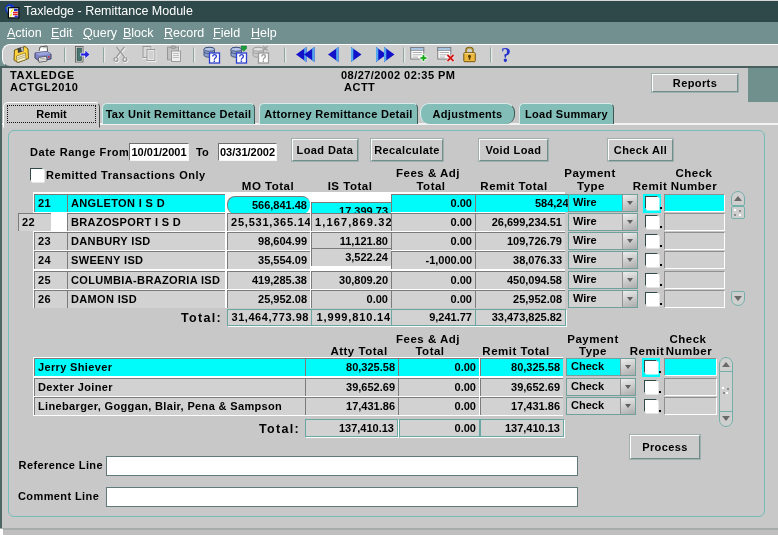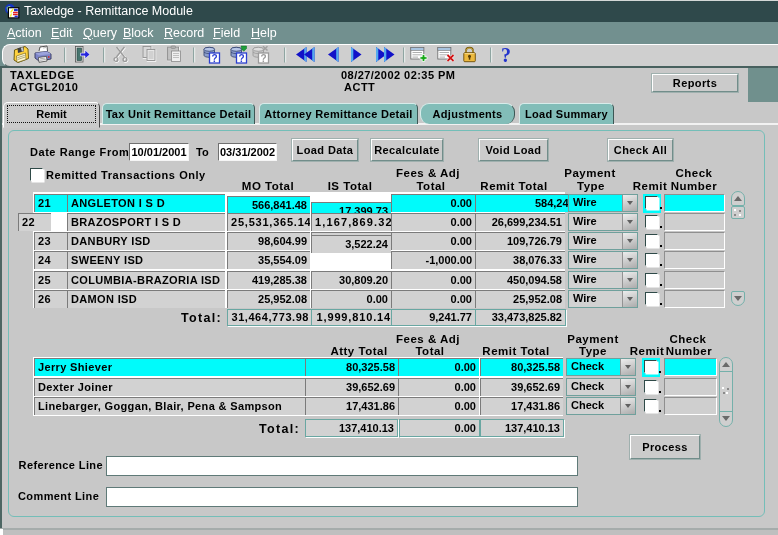--- a/index.html
+++ b/index.html
@@ -224,21 +224,21 @@
 <div class="hdr" style="left:391px;top:180px;width:80px;">Total</div>
 <div class="hdr" style="left:474px;top:180px;width:80px;">Remit Total</div>
 <div class="hdr" style="left:551px;top:180px;width:80px;">Type</div>
 <div class="hdr" style="left:610px;top:180px;width:80px;">Remit</div>
 <div class="hdr" style="left:654px;top:180px;width:80px;">Number</div>
 
 <div class="abs" style="left:33px;top:192px;width:532px;height:116px;background:#FFFFFF;"></div>
 <div id="t1">
 <div class="cell txt cy" style="left:34px;top:194px;width:29px;">21</div>
 <div class="cell txt cy" style="left:67px;top:194px;width:154px;">ANGLETON I S D</div>
-<div class="cell num cy" style="left:227px;top:196px;width:79px;">566,841.48</div>
+<div class="cell num cy" style="left:227px;top:196px;width:79px;border-radius:8px;">566,841.48</div>
 <div class="cell num cy" style="left:311px;top:202px;width:76px;">17,399.73</div>
 <div class="cell num cy" style="left:391px;top:194px;width:80px;">0.00</div>
 <div class="cell num cy" style="left:475px;top:194px;width:86px;padding-left:28px;">584,241.21</div>
 <div class="dd" style="left:568px;top:194px;width:68px;">
       <div class="lbl" style="background:#00FBFB;position:absolute;left:0;right:14px;top:0;bottom:0;padding-left:4px;">Wire</div>
       <div class="ab">
         <div class="tri"></div>
       </div>
     </div>
 <div class="abs" style="left:643px;top:194px;width:18px;height:19px;background:#00FBFB;"></div>
@@ -271,21 +271,21 @@
       <div class="ab">
         <div class="tri"></div>
       </div>
     </div>
 <div class="cb" style="left:645px;top:234px;"></div>
 <div class="abs" style="left:660px;top:245px;width:2px;height:2px;background:#000;"></div>
 <div class="cnf" style="left:664px;top:232px;width:59px;"></div>
 <div class="cell txt " style="left:34px;top:251px;width:29px;">24</div>
 <div class="cell txt " style="left:67px;top:251px;width:154px;">SWEENY ISD</div>
 <div class="cell num " style="left:227px;top:251px;width:79px;">35,554.09</div>
-<div class="cell num " style="left:311px;top:235px;width:76px;">3,522.24</div>
+<div class="cell num " style="left:311px;top:248px;width:76px;">3,522.24</div>
 <div class="cell num " style="left:391px;top:251px;width:80px;">-1,000.00</div>
 <div class="cell num " style="left:475px;top:251px;width:86px;">38,076.33</div>
 <div class="dd" style="left:568px;top:251px;width:68px;">
       <div class="lbl" style="position:absolute;left:0;right:14px;top:0;bottom:0;padding-left:4px;">Wire</div>
       <div class="ab">
         <div class="tri"></div>
       </div>
     </div>
 <div class="cb" style="left:645px;top:253px;"></div>
 <div class="abs" style="left:660px;top:264px;width:2px;height:2px;background:#000;"></div>

